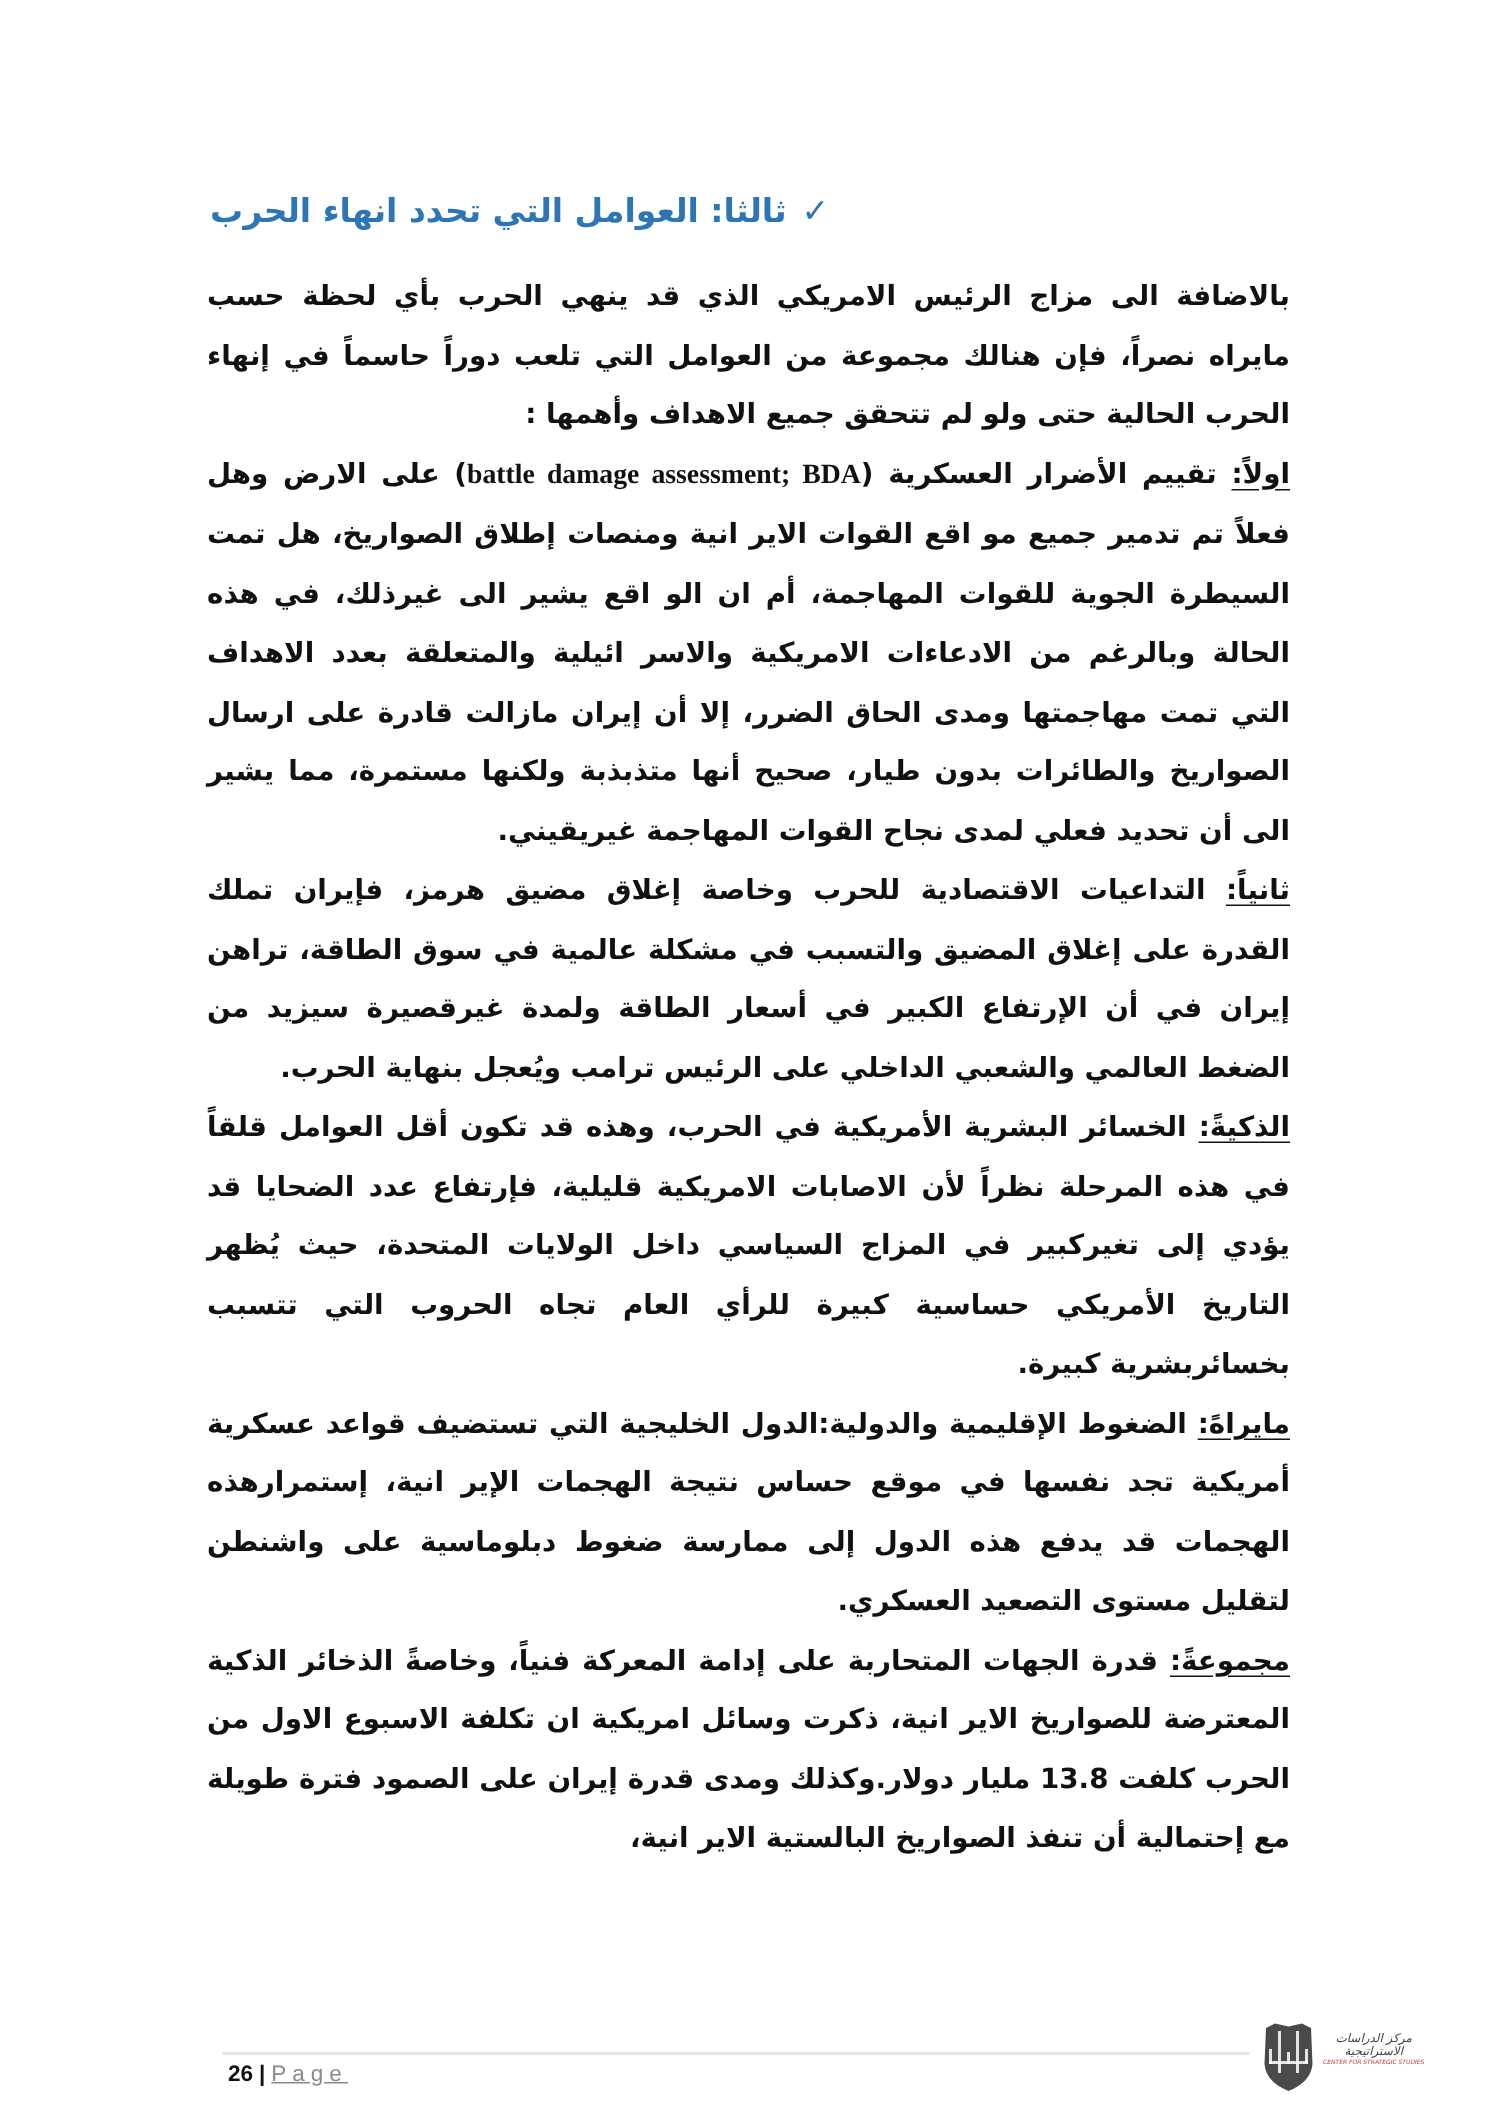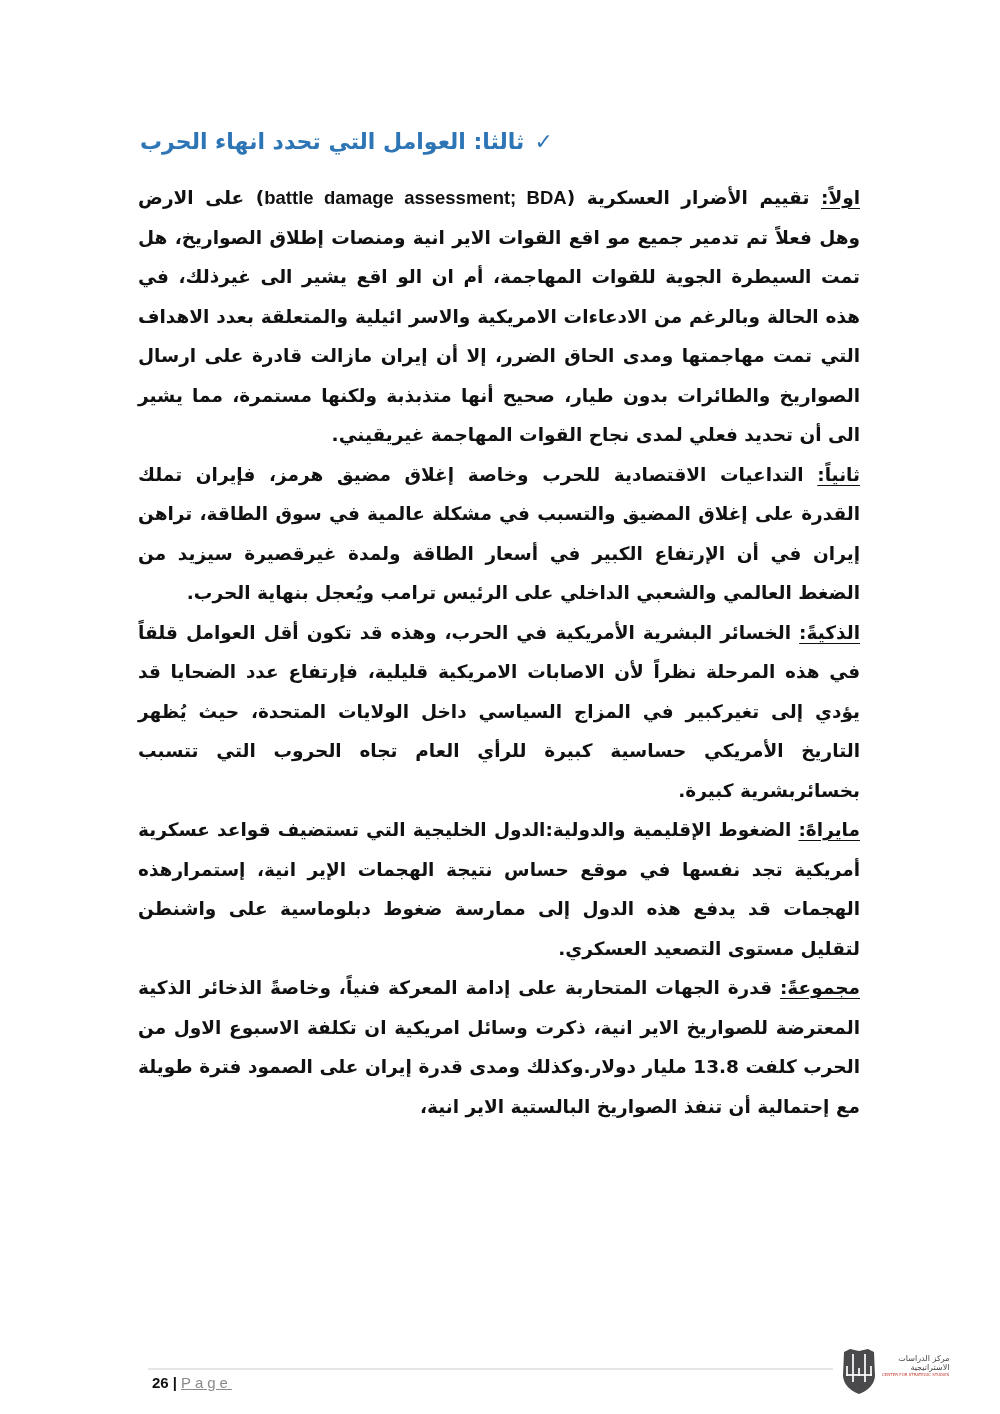--- a/index.html
+++ b/index.html
@@ -53,21 +53,21 @@
   }
   .content p {
     margin: 0;
     padding: 0;
   }
   .lead {
     text-decoration: underline;
     text-underline-offset: 4px;
   }
   .latin {
-    font-family: Liberation Sans, sans-serif;
+    font-family: Liberation Serif, serif;
     font-weight: bold;
     unicode-bidi: isolate;
   }
   .footer-line {
     position: absolute;
     top: 1368px;
     left: 148px;
     width: 685px;
     height: 2px;
     background: #e6e6e6;
@@ -106,42 +106,44 @@
   .logo-shield {
     position: absolute;
     left: 0; top: 0;
     width: 38px; height: 50px;
   }
   .logo-text {
     position: absolute;
     left: 42px;
     top: 8px;
     direction: rtl;
-    text-align: right;
+    text-align: center;
     font-size: 8px;
     line-height: 9px;
     color: #444;
     white-space: nowrap;
+    font-style: italic;
   }
   .logo-text .sub {
     font-size: 4px;
     color: #c0392b;
     line-height: 6px;
   }
 </style>
 </head>
 <body>
 
 <div class="page">
 
   <div class="section-heading">
     <span class="check">✓</span><span>ثالثا: العوامل التي تحدد انهاء الحرب</span>
   </div>
 
   <div class="content">
+    <p>بالاضافة الى مزاج الرئيس الامريكي الذي قد ينهي الحرب بأي لحظة حسب مايراه نصراً، فإن هنالك مجموعة من العوامل التي تلعب دوراً حاسماً في إنهاء الحرب الحالية حتى ولو لم تتحقق جميع الاهداف وأهمها :</p>
 
     <p>
       <span class="lead">اولاً:</span><span> تقييم الأضرار العسكرية (</span><span class="latin" dir="ltr">battle damage assessment; BDA</span><span>) على الارض وهل فعلاً تم تدمير جميع مو اقع القوات الاير انية ومنصات إطلاق الصواريخ، هل تمت السيطرة الجوية للقوات المهاجمة، أم ان الو اقع يشير الى غيرذلك، في هذه الحالة وبالرغم من الادعاءات الامريكية والاسر ائيلية والمتعلقة بعدد الاهداف التي تمت مهاجمتها ومدى الحاق الضرر، إلا أن إيران مازالت قادرة على ارسال الصواريخ والطائرات بدون طيار، صحيح أنها متذبذبة ولكنها مستمرة، مما يشير الى أن تحديد فعلي لمدى نجاح القوات المهاجمة غيريقيني.</span>
     </p>
 
     <p>
       <span class="lead">ثانياً:</span><span> التداعيات الاقتصادية للحرب وخاصة إغلاق مضيق هرمز، فإيران تملك القدرة على إغلاق المضيق والتسبب في مشكلة عالمية في سوق الطاقة، تراهن إيران في أن الإرتفاع الكبير في أسعار الطاقة ولمدة غيرقصيرة سيزيد من الضغط العالمي والشعبي الداخلي على الرئيس ترامب ويُعجل بنهاية الحرب.</span>
     </p>
 
     <p>

